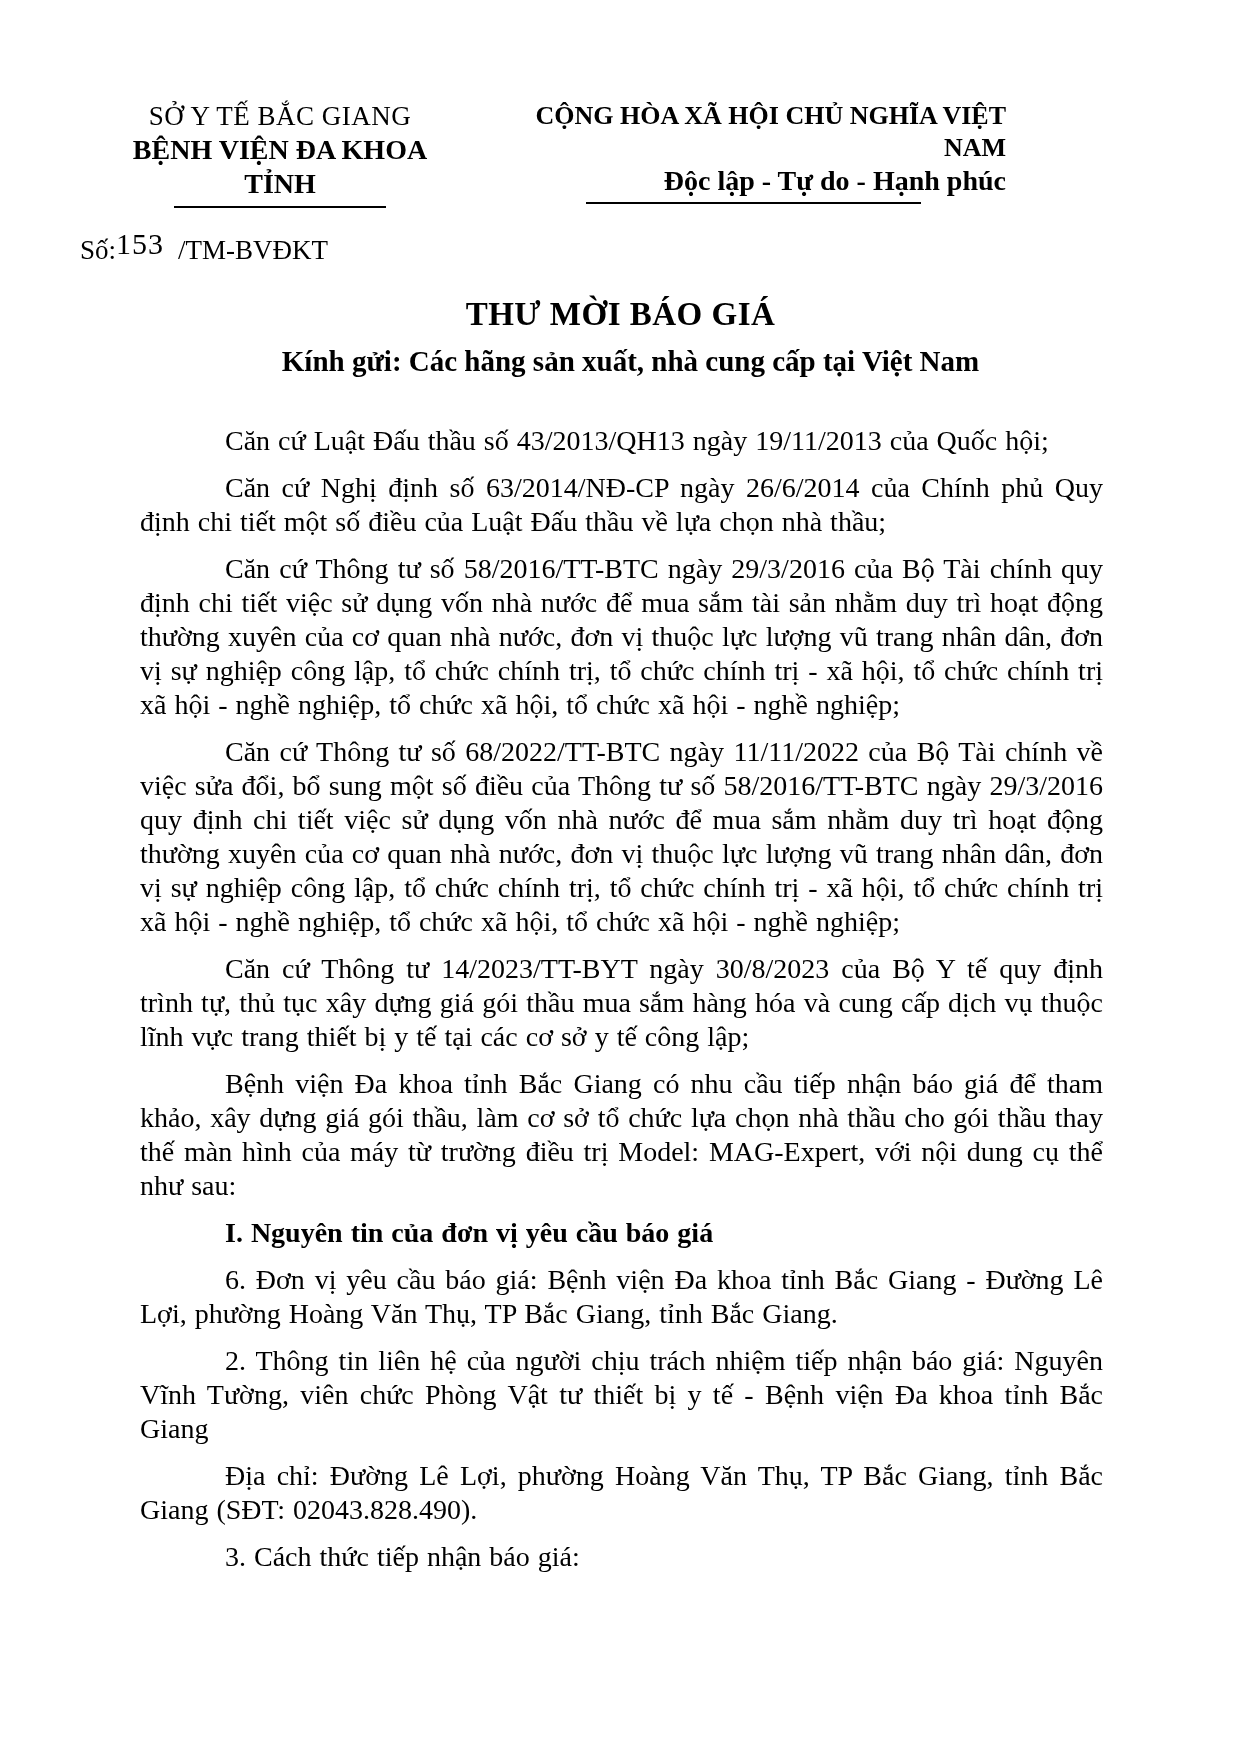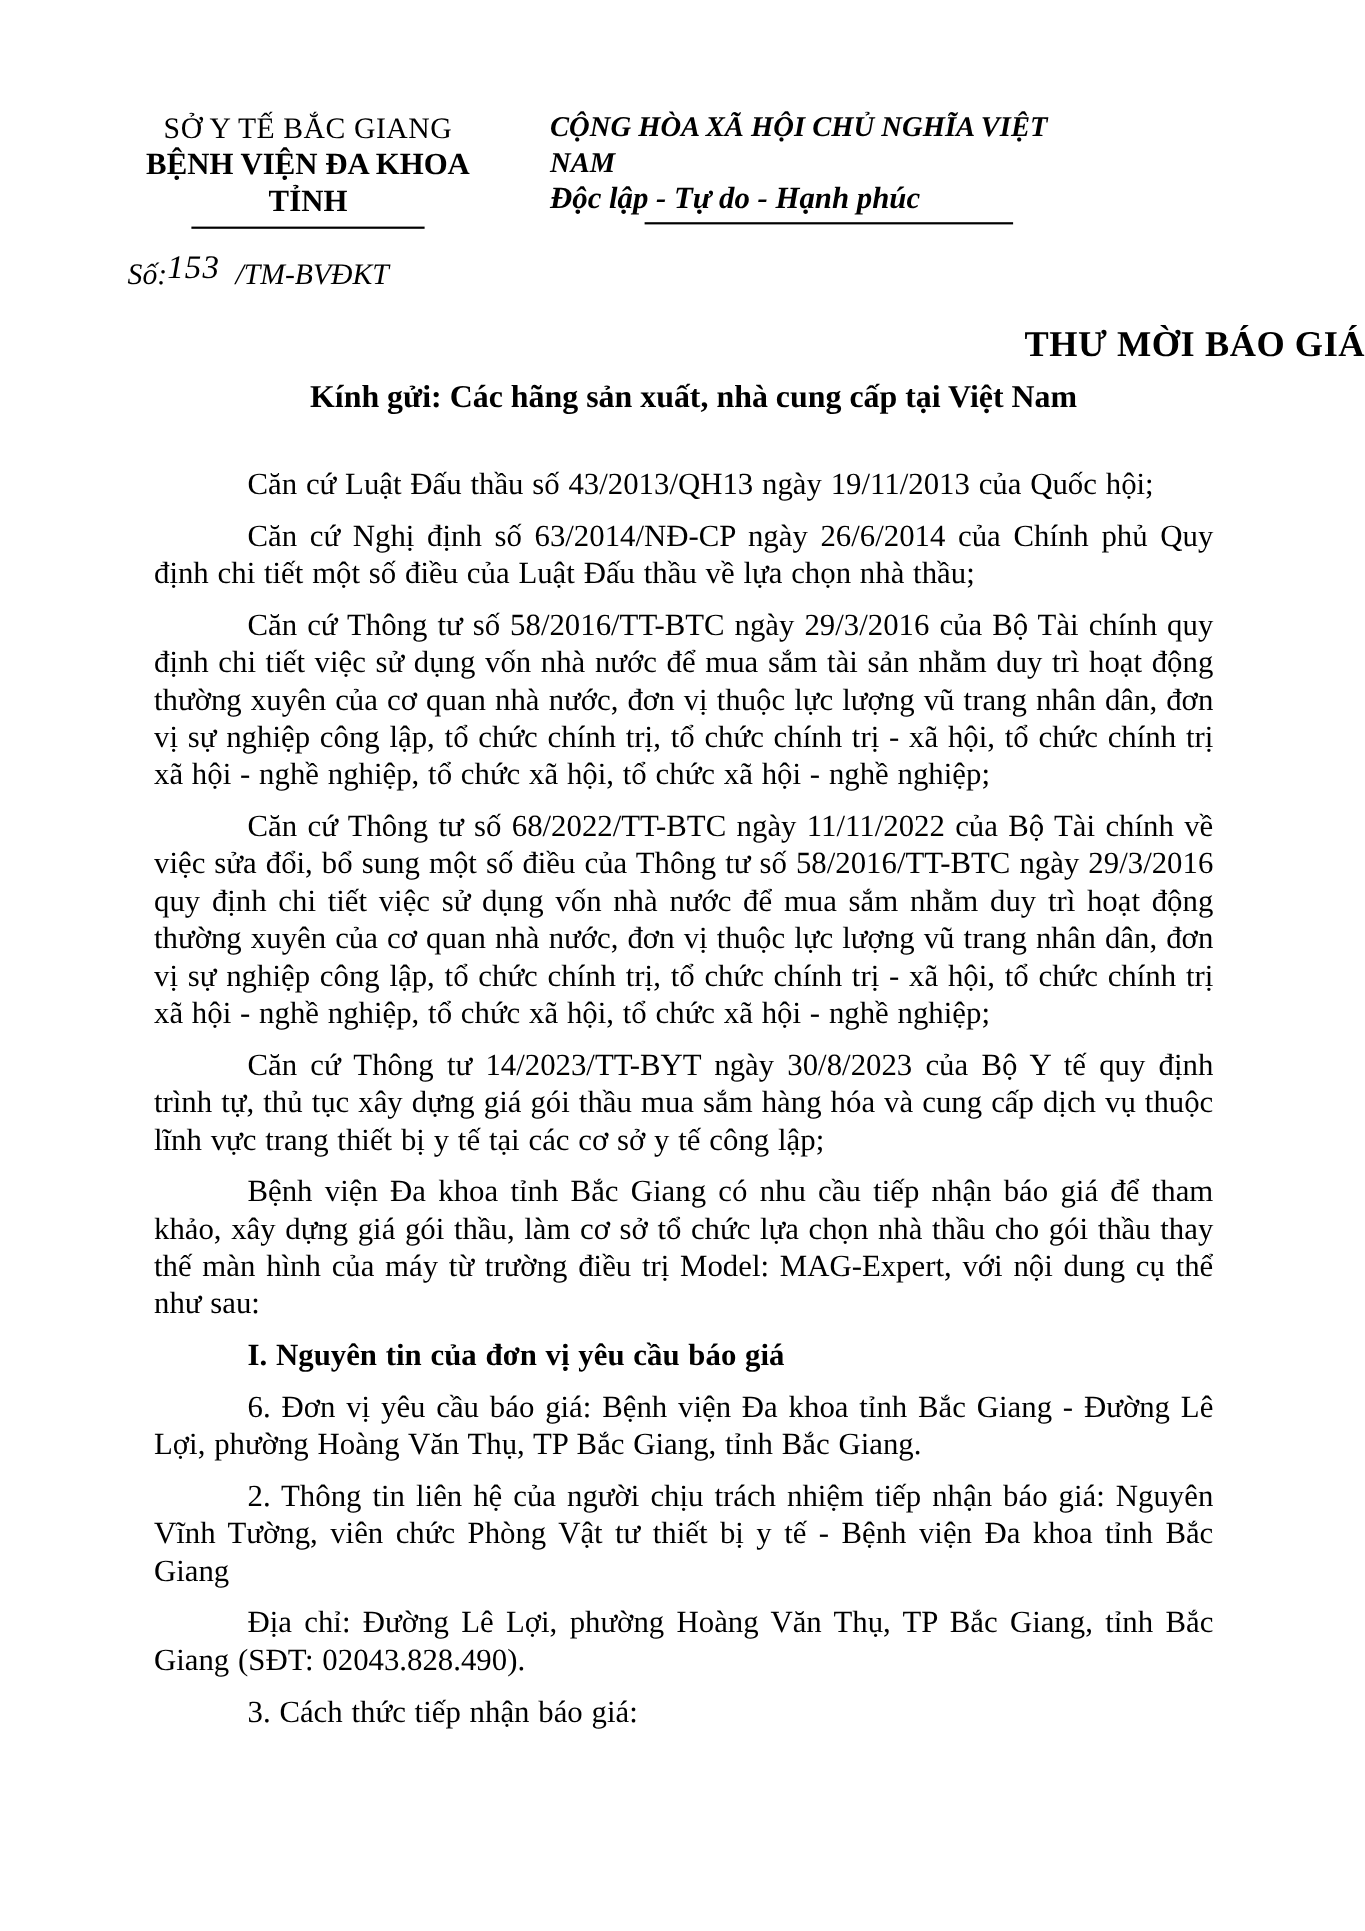--- a/index.html
+++ b/index.html
@@ -13,31 +13,31 @@
     padding-top: 100px;
     overflow: hidden;
     position: relative;
   }
   .header { display: flex; align-items: flex-start; }
   .header-left { width: 300px; margin-left: 130px; text-align: center; }
   .org-parent { font-size: 27px; line-height: 33px; letter-spacing: 0.5px; }
   .org-name { font-size: 28px; line-height: 34px; font-weight: bold; }
   .rule { border-top: 2px solid #000000; height: 0; }
   .rule-left { width: 212px; margin: 5px auto 0; }
-  .header-right { flex: 1; margin-left: 70px; margin-right: 235px; text-align: left; font-style: italic; }
+  .header-right { flex: 1; margin-left: 70px; margin-right: 235px; text-align: right; }
   .motto1 { font-size: 26px; line-height: 32px; font-weight: bold; }
   .motto2 { font-size: 28px; line-height: 34px; font-weight: bold; }
   .rule-right { width: 335px; margin: 4px auto 0; }
   .meta-row { display: flex; margin-top: 24px; align-items: baseline; }
-  .doc-number { margin-left: 116px; font-size: 27px; font-style: italic; }
+  .doc-number { margin-left: 80px; font-size: 27px; }
   .doc-number .num { font-size: 30px; position: relative; top: -5px; letter-spacing: 1px; }
   .doc-number .sym { margin-left: 14px; }
   .place-date { margin-left: auto; margin-right: 231px; font-size: 28px; font-style: italic; }
   .place-date .day { font-style: normal; font-size: 29px; position: relative; top: 2px; margin: 0 7px; }
-  .title { margin: 30px 0 0; text-align: right; font-size: 33px; font-weight: bold; letter-spacing: 0.5px; }
+  .title { margin: 30px 0 0; text-align: center; font-size: 33px; font-weight: bold; letter-spacing: 0.5px; }
   .salutation { margin: 12px 0 0; text-align: center; font-size: 29px; font-weight: bold; padding-left: 20px; }
   .body { margin: 46px 138px 0 140px; font-size: 28px; line-height: 34px; text-align: justify; }
   .body p { margin: 0 0 13px; text-indent: 85px; word-spacing: 1px; }
   .body p.heading { font-weight: bold; }
 </style>
 </head>
 <body>
 
 <div class="page">
 

